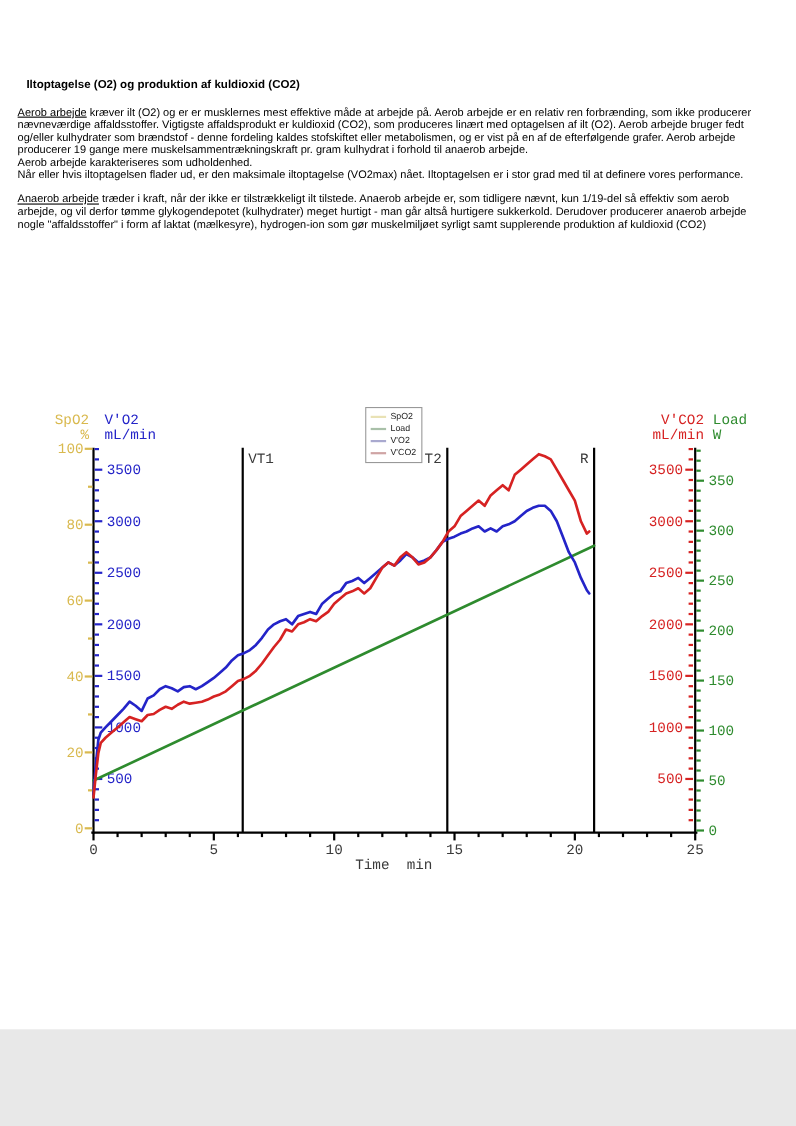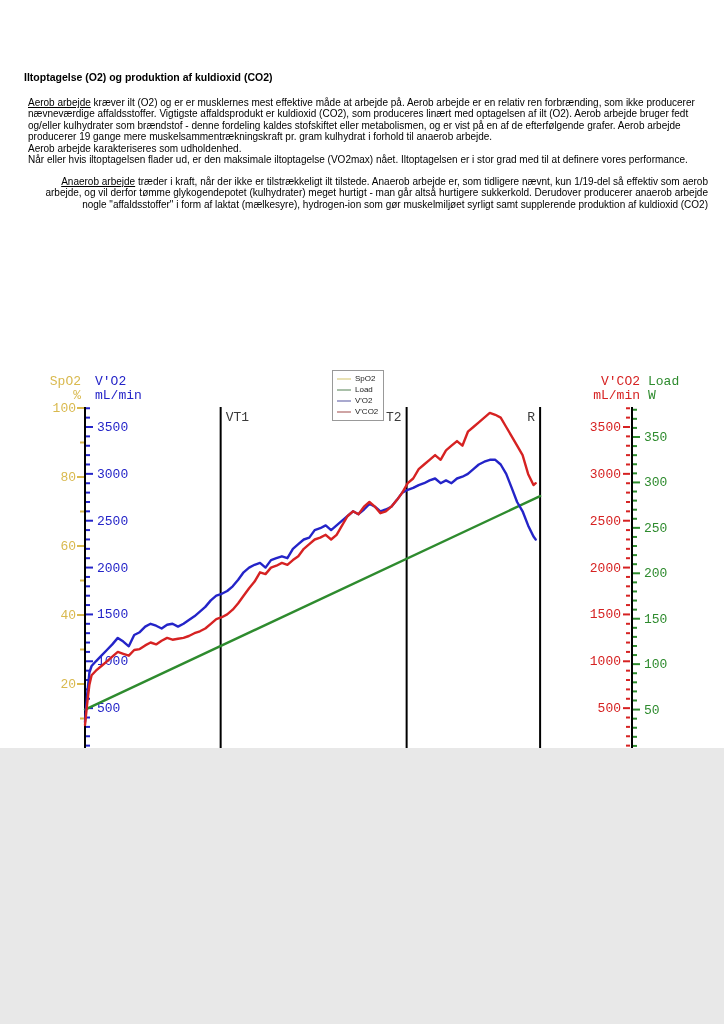--- a/index.html
+++ b/index.html
@@ -1,21 +1,21 @@
 <!DOCTYPE html>
 <html><head>
 <meta charset="utf-8">
 <style>
   html,body{margin:0;padding:0;background:#e8e8e8;}
-  .page{position:relative;width:724px;height:748px;background:#ffffff;overflow:hidden;
+  .page{position:relative;width:724px;height:936px;background:#ffffff;overflow:hidden;
         font-family:"Liberation Sans",sans-serif;color:#000;margin:0 auto;}
   .heading{position:absolute;left:24px;top:71px;font-size:10.5px;font-weight:bold;margin:0;}
-  .para{position:absolute;left:28px;width:680px;font-size:10px;line-height:11.4px;}
+  .para{position:absolute;left:16px;width:680px;font-size:10px;line-height:11.4px;}
   .para-1{top:97px;}
-  .para-2{top:176px;text-align:right;}
+  .para-2{top:176px;}
   .lead{text-decoration:underline;text-underline-offset:1px;}
   #chart-svg{position:absolute;left:0;top:0;pointer-events:none;}
   .legend{position:absolute;left:332px;top:370px;background:#fff;border:1px solid #999;
           padding:2px 5px 3px 4px;z-index:2;}
   .legend-row{display:flex;align-items:center;gap:4px;height:11px;font-size:8px;color:#222;white-space:nowrap;}
   .legend-swatch{display:inline-block;width:14px;height:2px;flex:0 0 14px;}
   .footer-line{position:absolute;left:24px;width:676px;top:982px;border-top:1px solid #777;}
   .footer{position:absolute;left:24px;width:676px;top:986px;font-size:11px;display:flex;
           justify-content:space-between;text-align:right;}
 </style>

